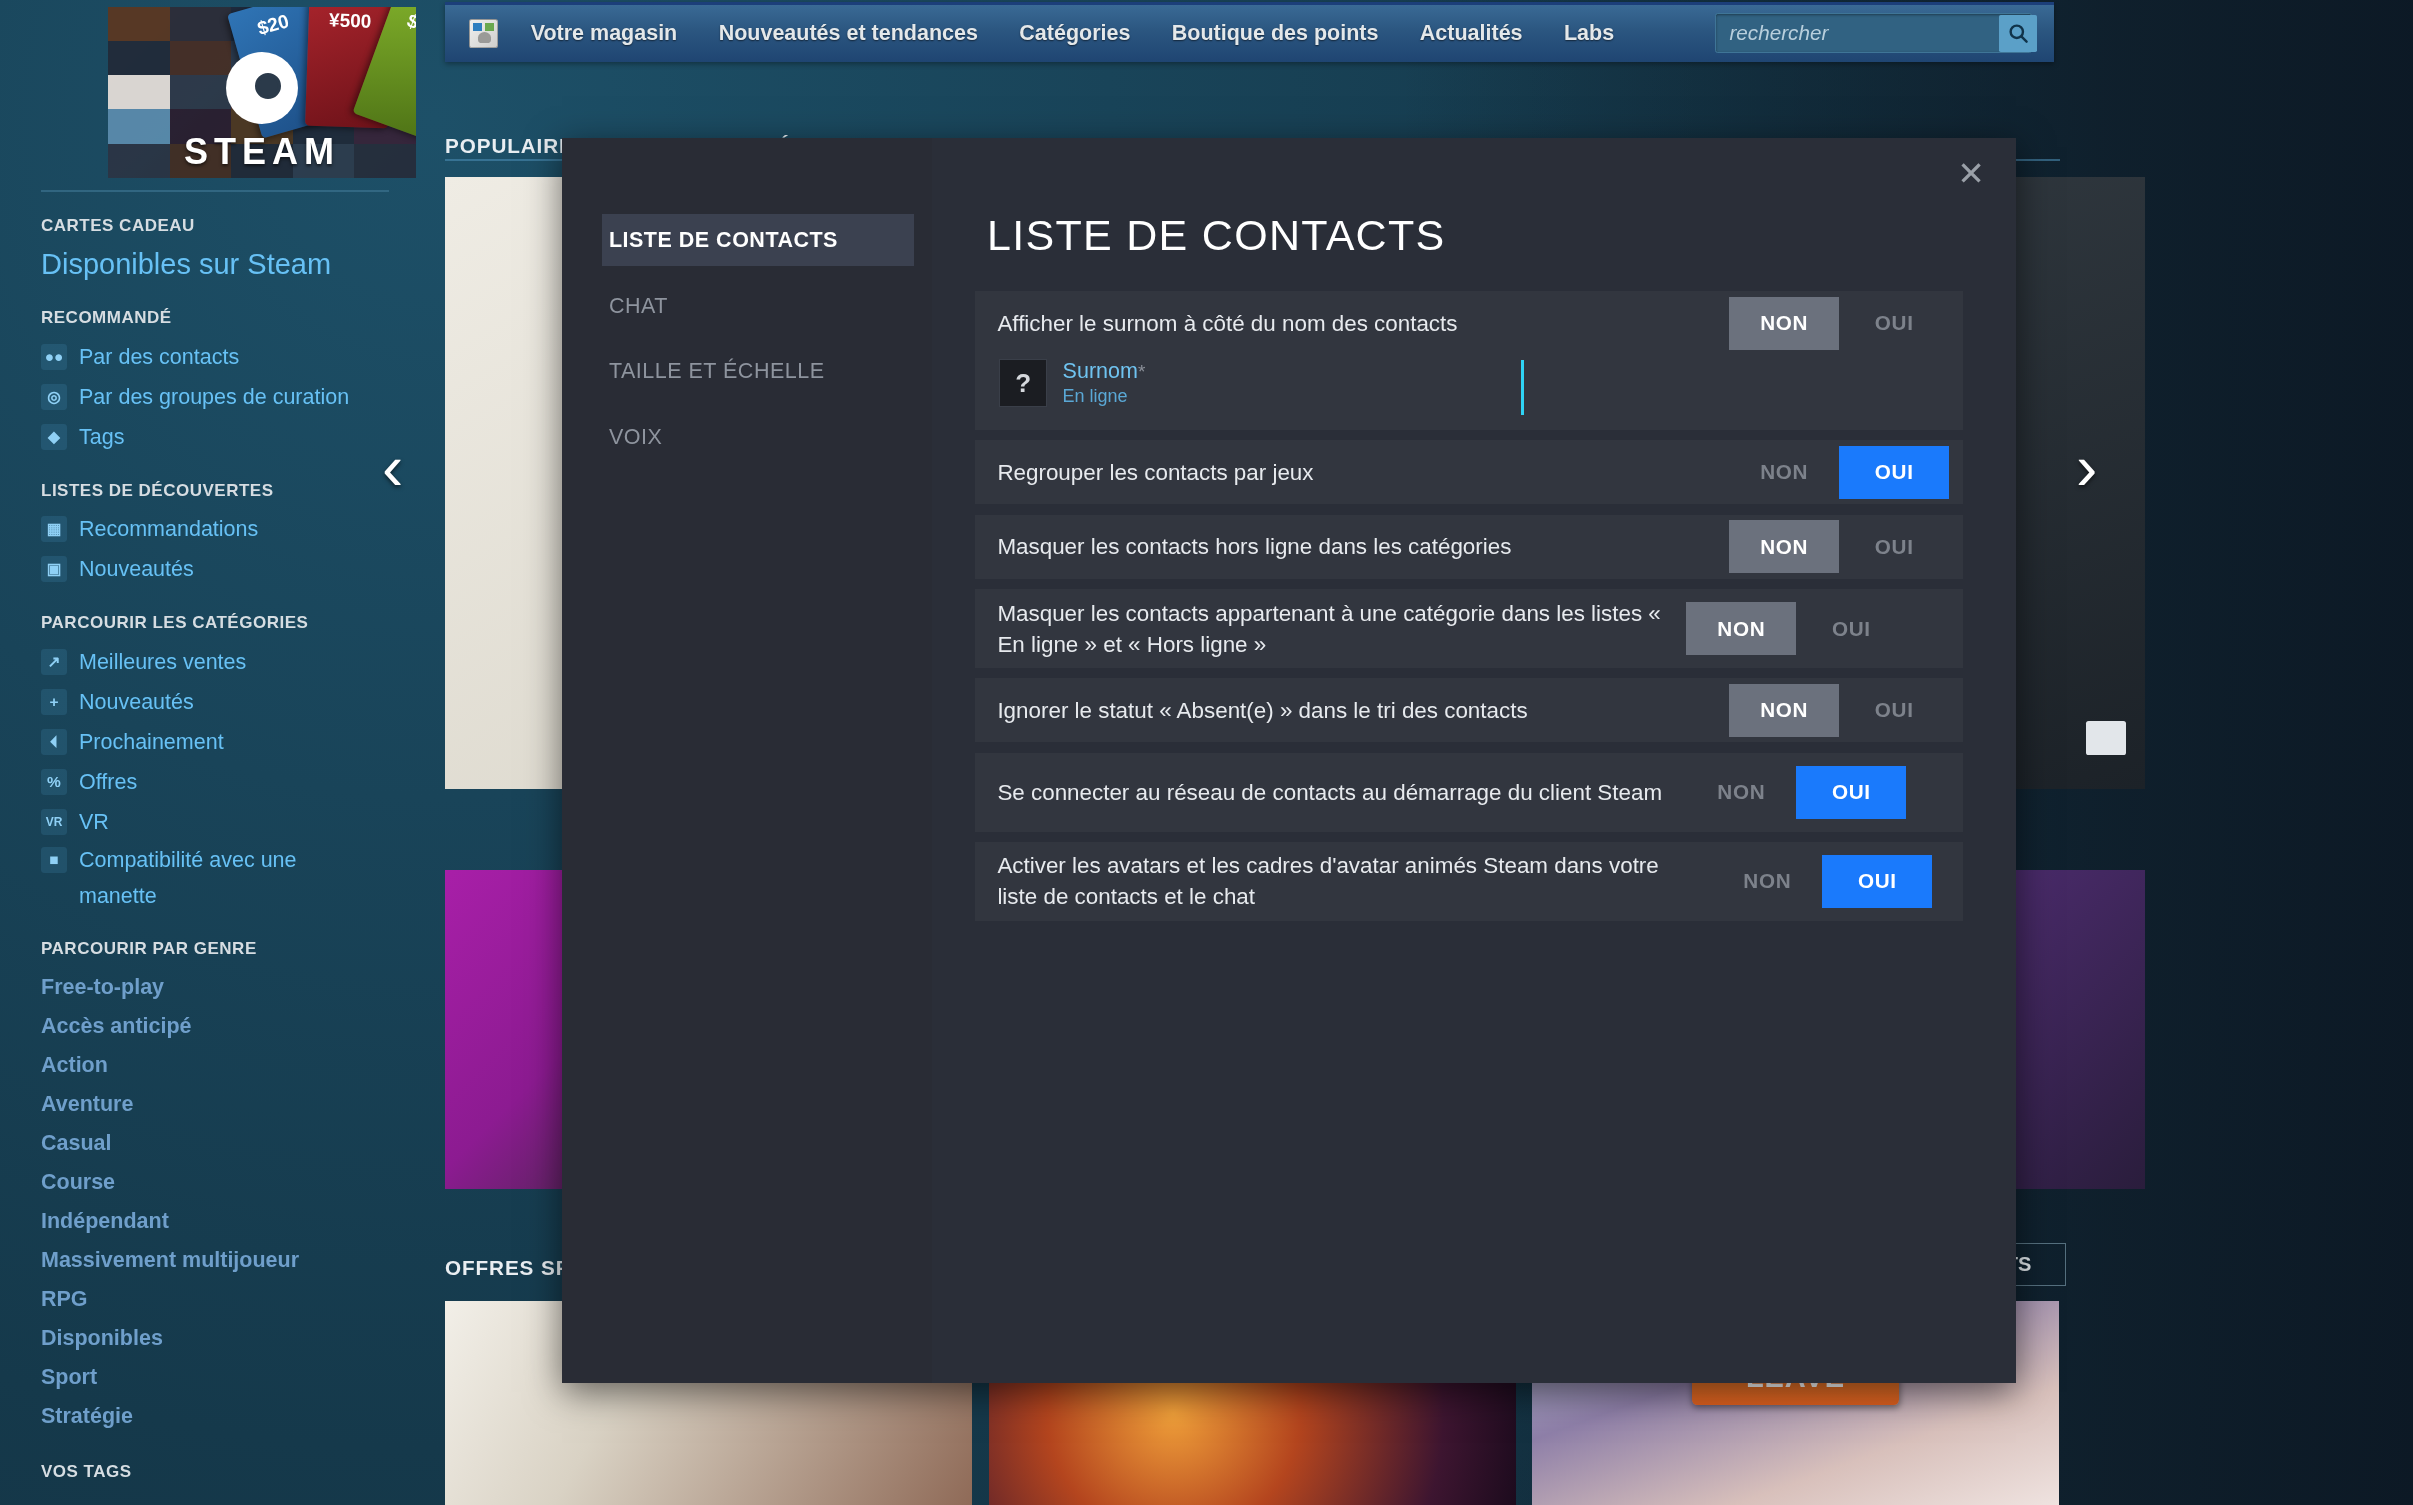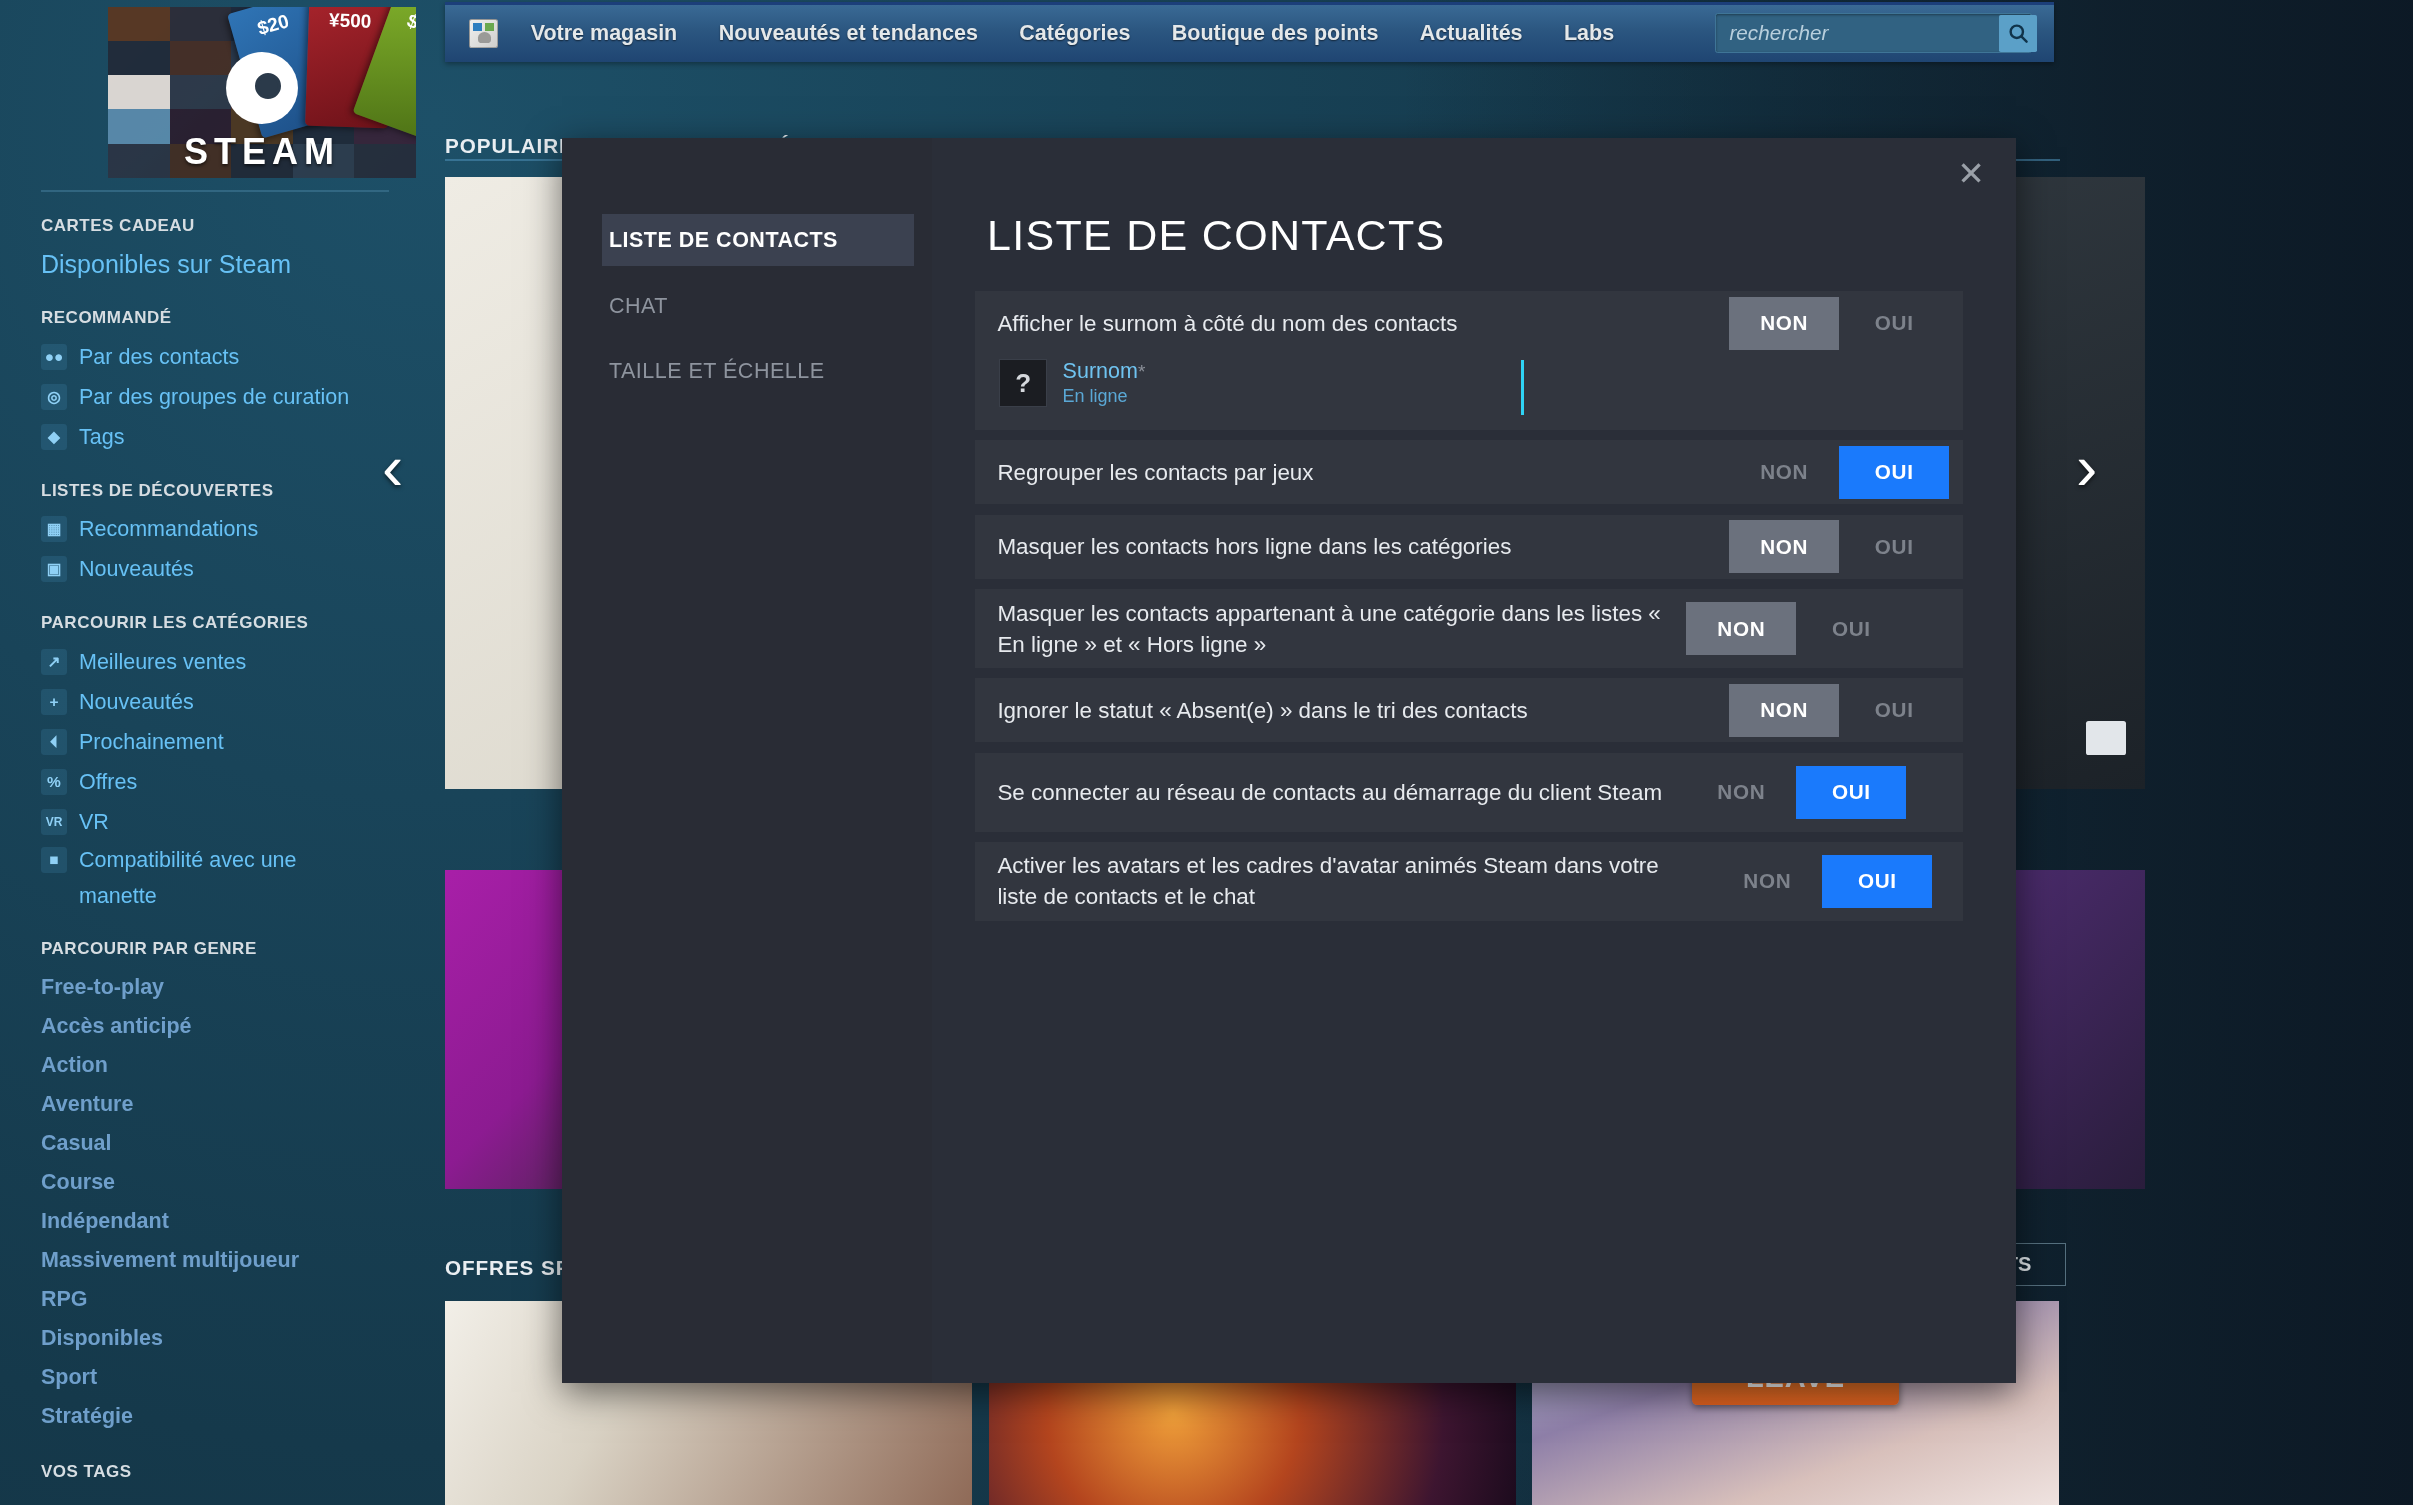--- a/index.html
+++ b/index.html
@@ -113,21 +113,21 @@
     color:#fff; font-size:36px; font-weight:700; letter-spacing:6px; margin-top:6.9px;
     text-shadow:0 1.7px 3.4px rgba(0,0,0,.6);
   }
   #sb-rule { width: 348px; height: 1.7px; background:#3d7592; margin: 12px 0 0 0; opacity:.65; }
 
   .sb-head {
     color: #d6dde2; font-size: 17px; font-weight: 700; letter-spacing: 0.5px;
     margin: 24px 0 8.6px 0; text-transform: uppercase;
   }
   .sb-link {
-    color: #67c1f5; font-size: 25px; line-height: 40px; cursor: pointer; display:block;
+    color: #67c1f5; font-size: 29px; line-height: 40px; cursor: pointer; display:block;
   }
   .sb-row { display:flex; align-items:center; gap: 12px; line-height: 40px; cursor:pointer; }
   .sb-row .sbi {
     width: 26px; height: 26px; flex: 0 0 auto; border-radius: 3.4px;
     background: rgba(103,193,245,.13);
     display:flex; align-items:center; justify-content:center;
     color:#8fd0f5; font-size:15.5px; font-weight:700;
   }
   .sb-row .txt { color:#67c1f5; font-size:21.5px; }
   .sb-genre { color:#6f9fcb; font-size:21.5px; line-height:39px; cursor:pointer; display:block; font-weight:600;}
@@ -387,20 +387,21 @@
   </div>
 </div>
 
 <div id="modal">
 
   <div id="modal-side">
 
     <div class="m-item active">LISTE DE CONTACTS</div>
     <div class="m-item">CHAT</div>
     <div class="m-item">TAILLE ET ÉCHELLE</div>
+    <div class="m-item">VOIX</div>
   </div>
 
   <div id="modal-main">
     <div id="modal-close">✕</div>
 
     <h1 id="modal-title">LISTE DE CONTACTS</h1>
 
     <div class="srow tall">
       <div class="top">
         <div class="slabel">Afficher le surnom à côté du nom des contacts</div>

